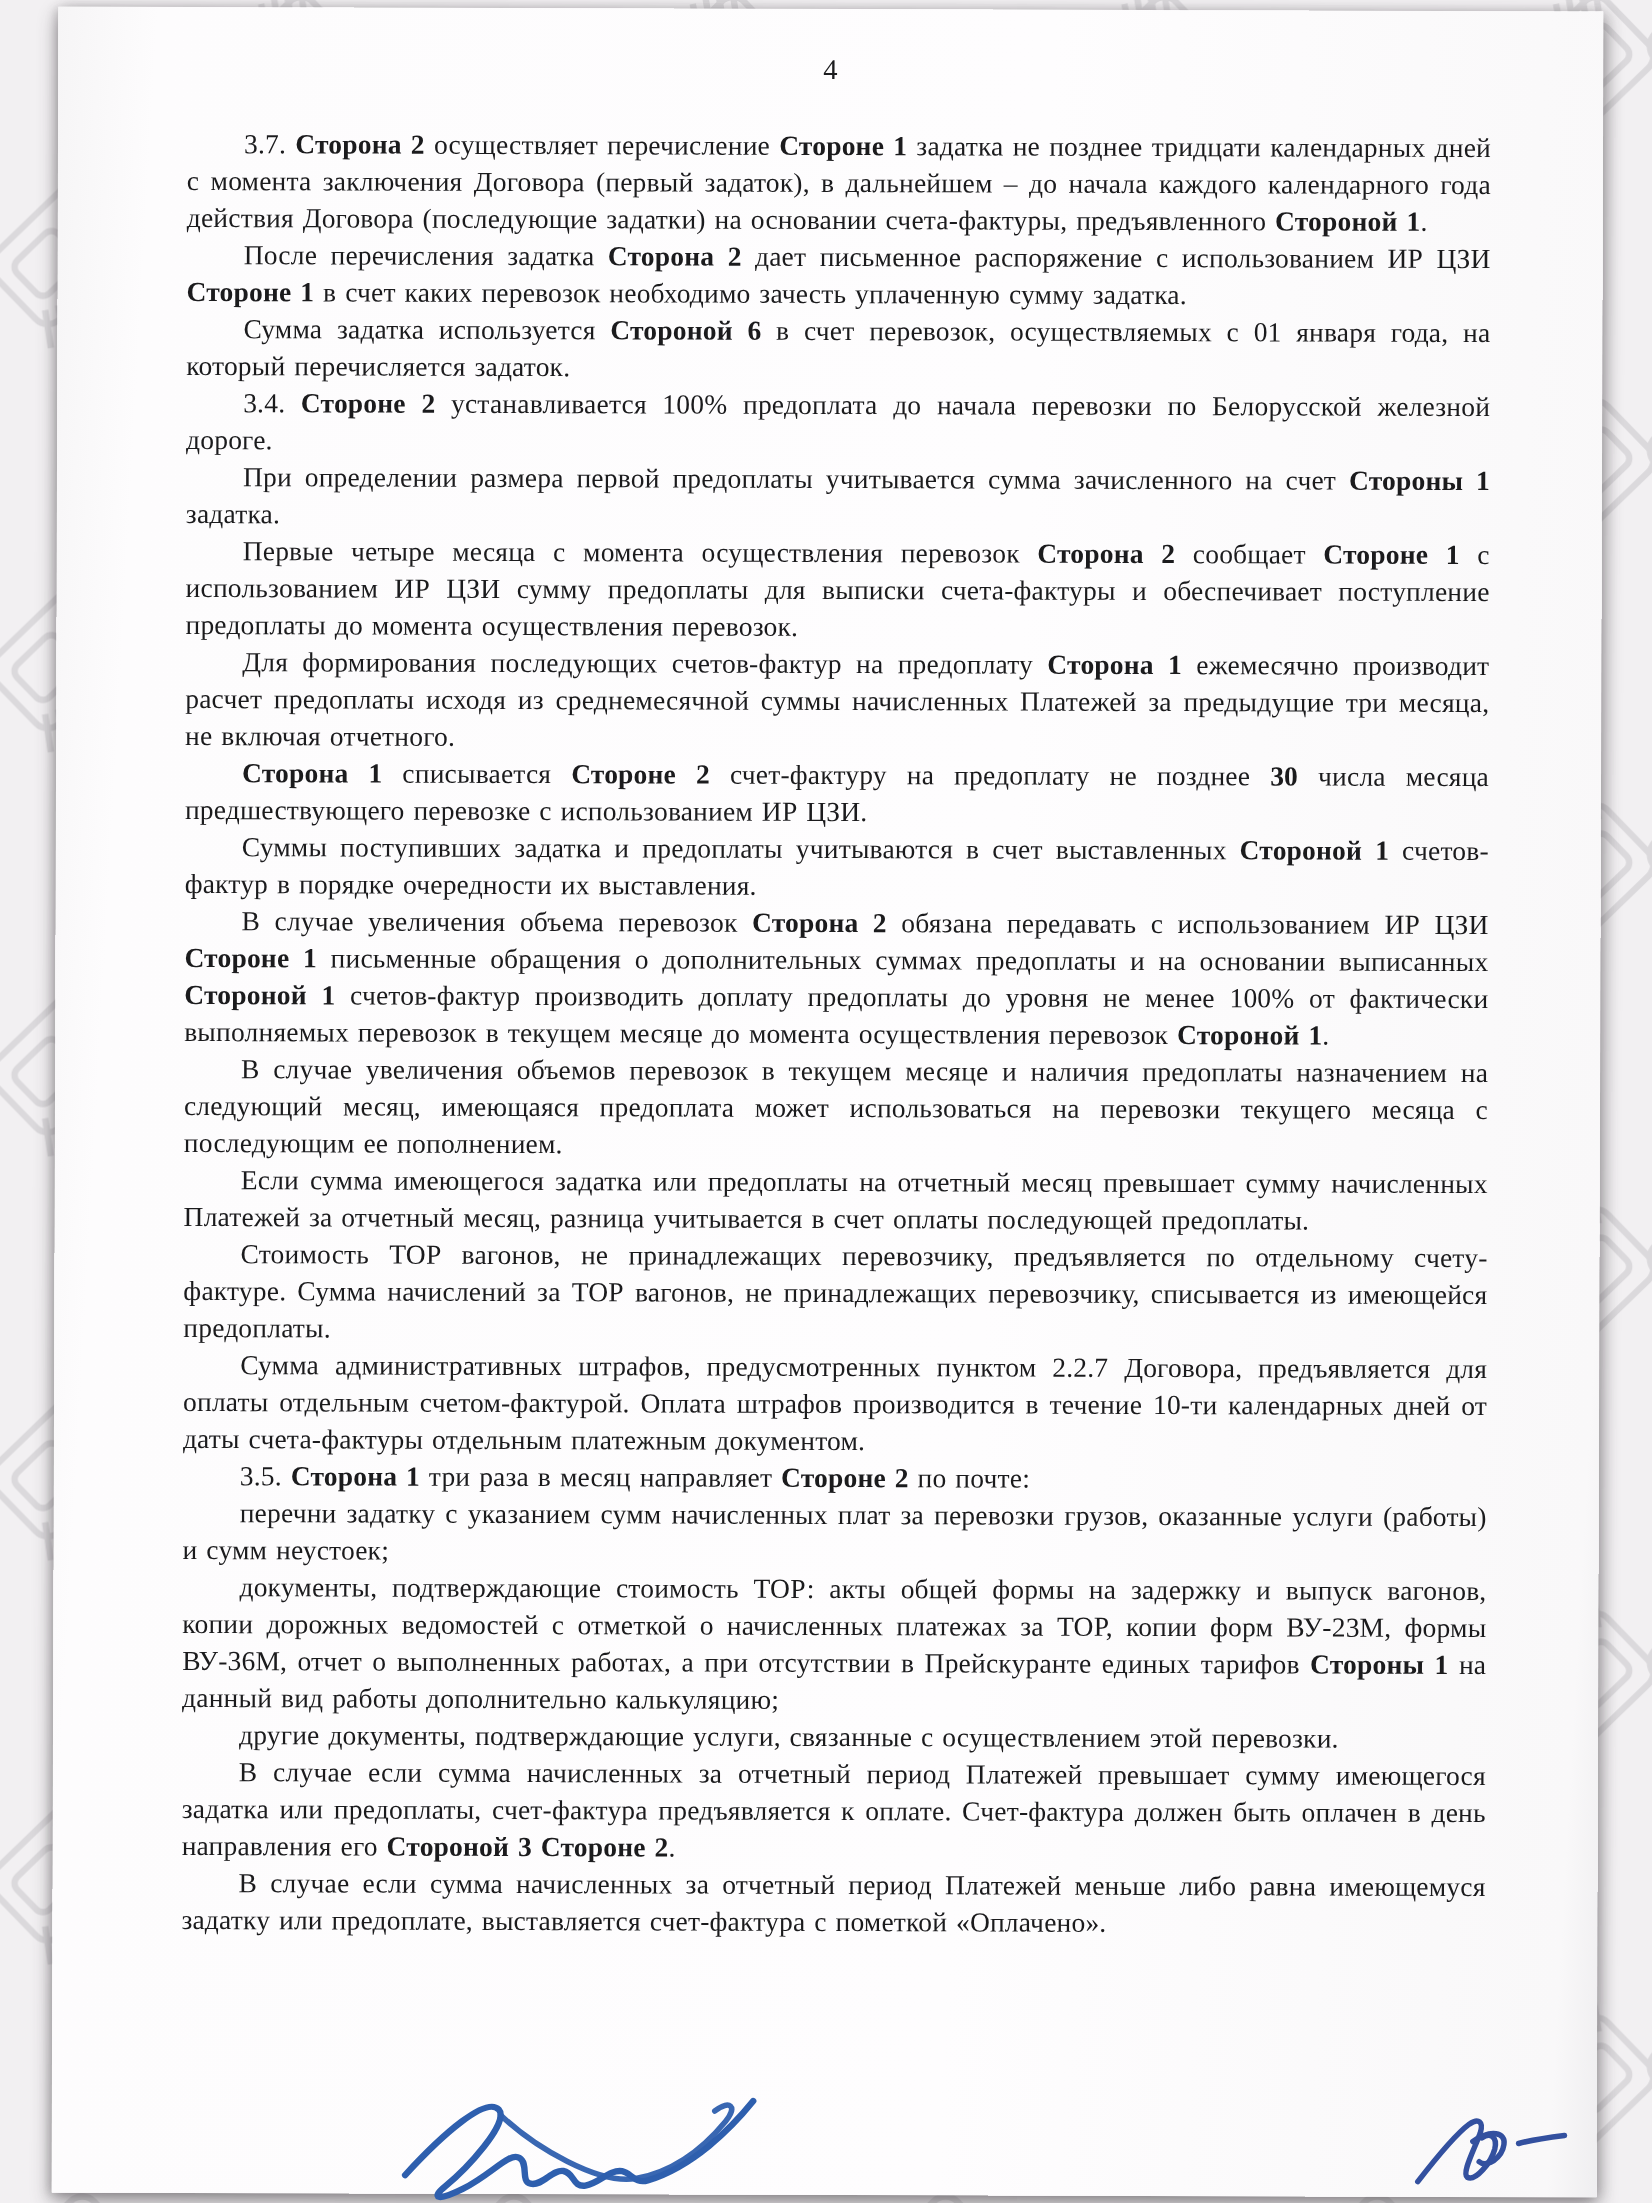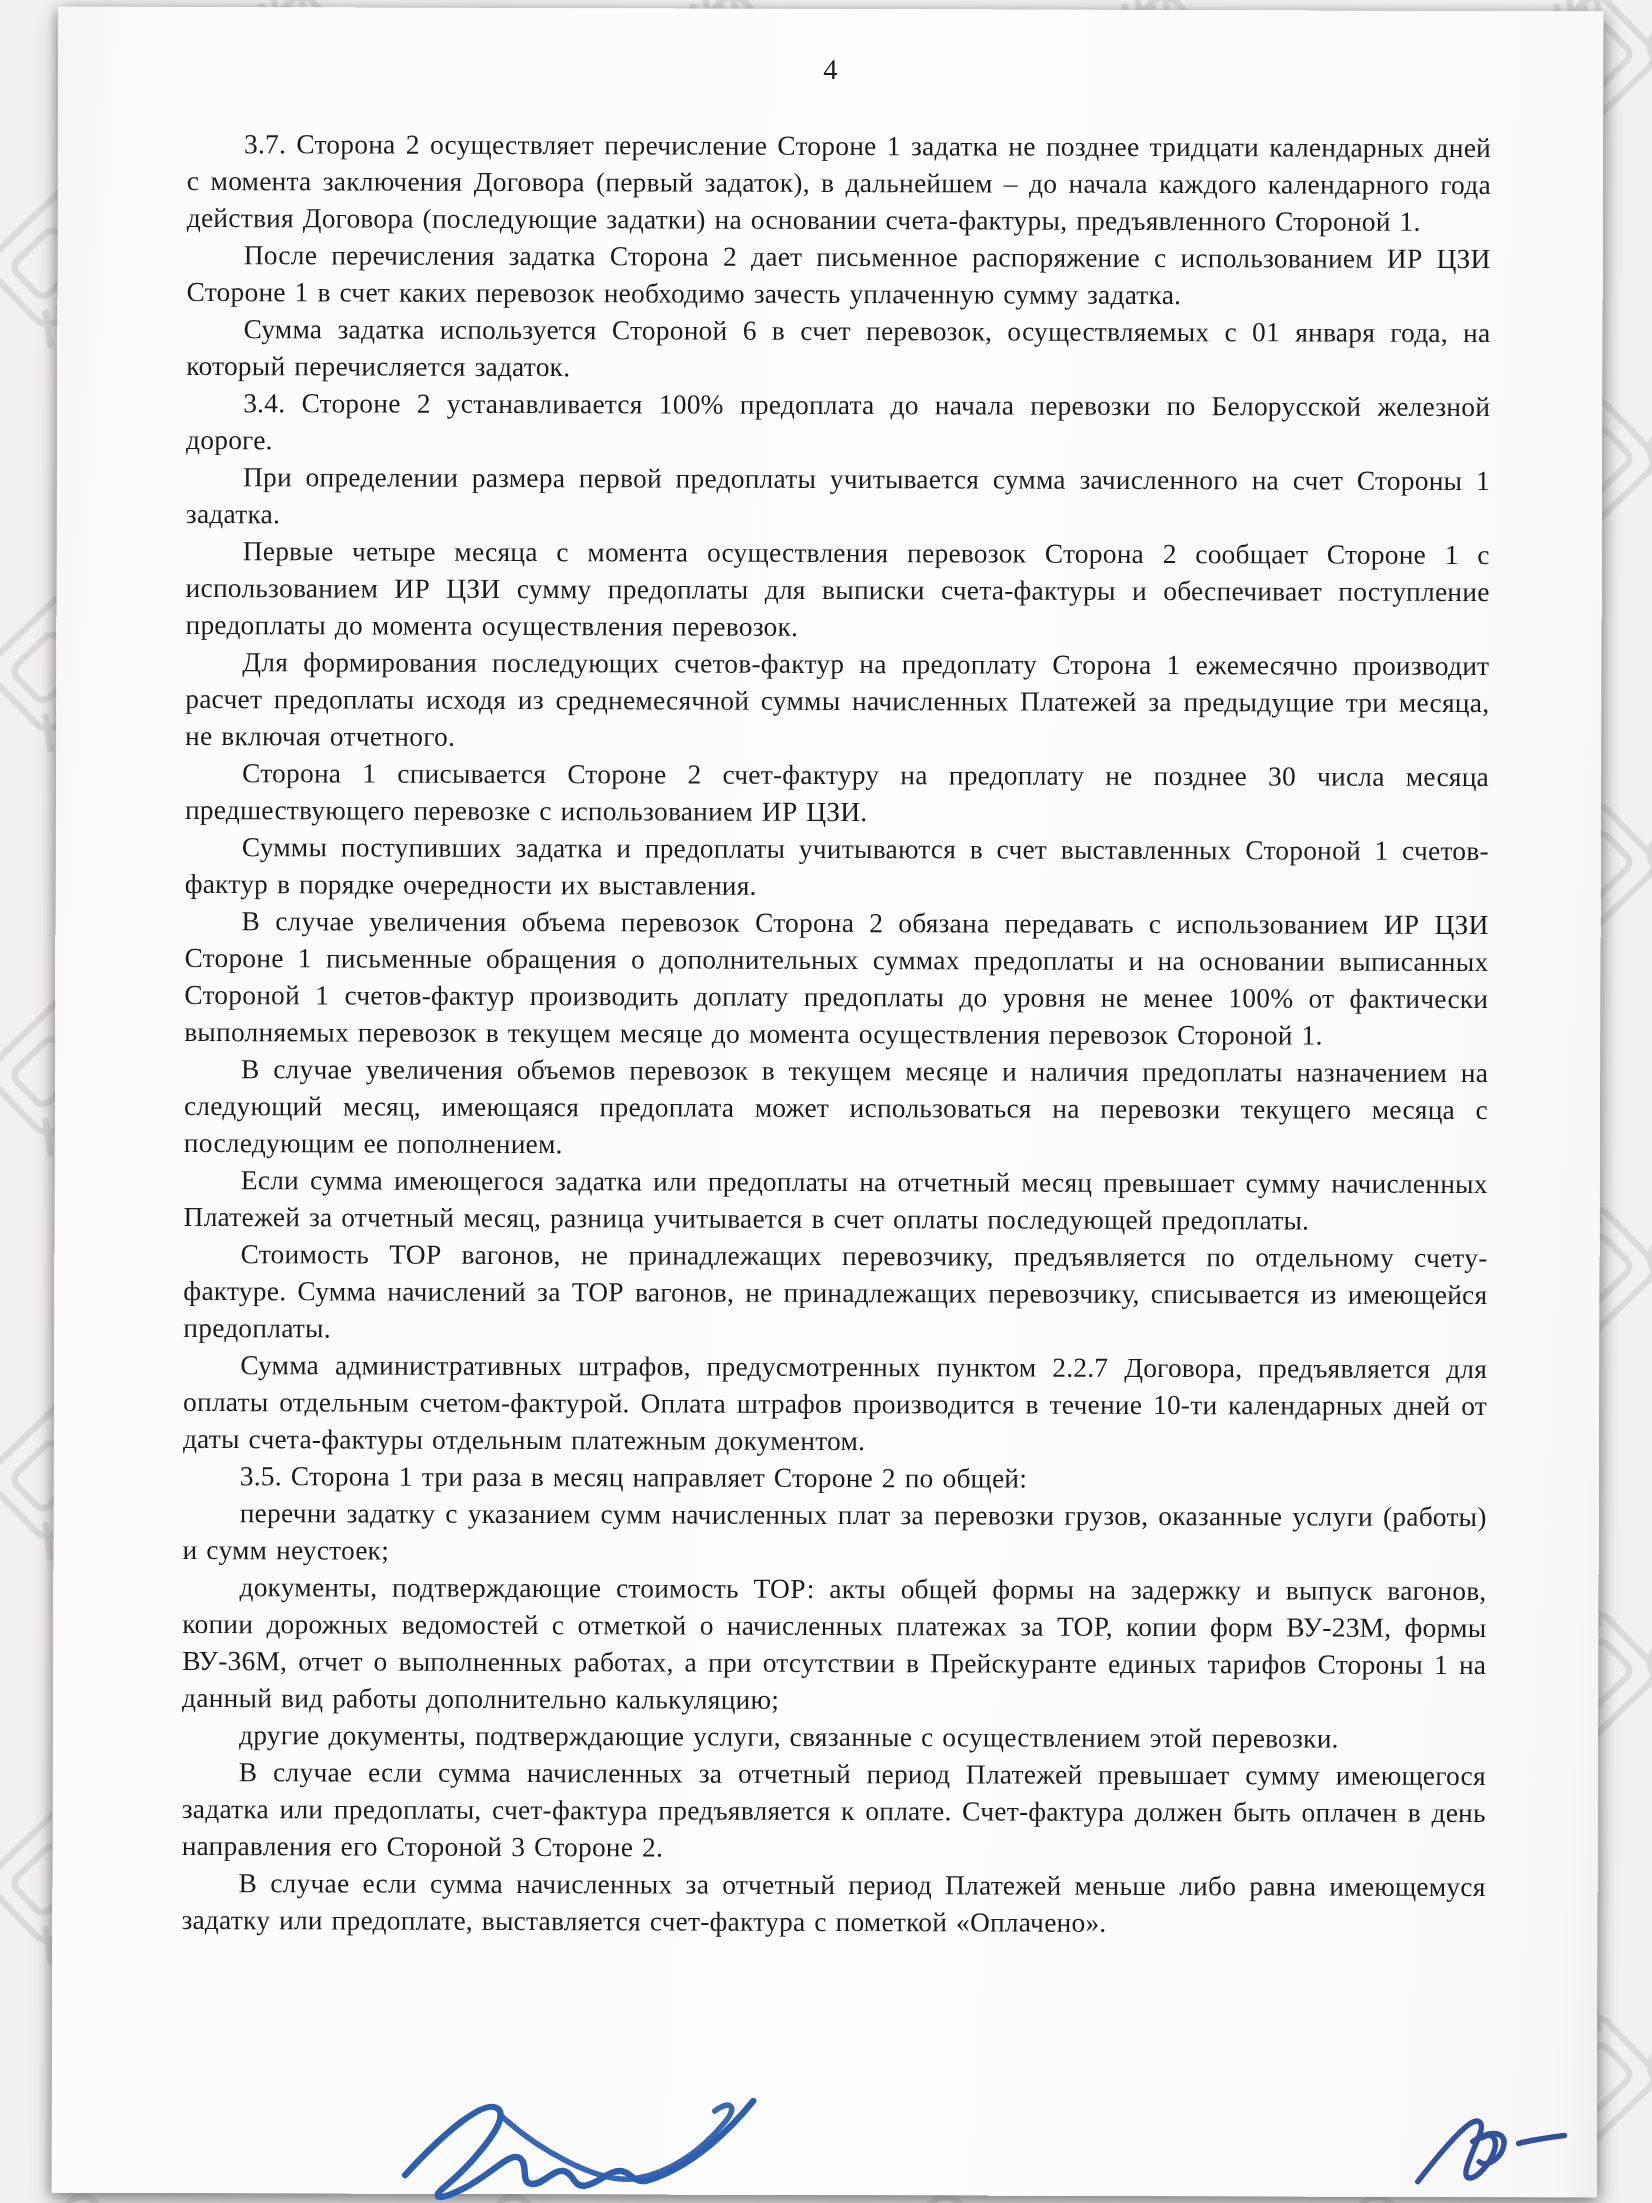--- a/index.html
+++ b/index.html
@@ -47,21 +47,21 @@
   .doc-body p {
     margin: 0;
     font-size: 27.5px;
     line-height: 37px;
     text-align: justify;
     text-align-last: left;
     text-indent: 57px;
     word-spacing: 1.8px;
     letter-spacing: 0.2px;
   }
-  .doc-body p b { font-weight: normal; white-space: nowrap; }
+  .doc-body p b { font-weight: bold; white-space: nowrap; }
 
   .signature {
     position: absolute;
     left: 338px; top: 2074px;
     width: 377px; height: 119px;
     z-index: 3;
   }
   .initials {
     position: absolute;
     left: 1357px; top: 2101px;
@@ -107,21 +107,21 @@
         <p><span>При определении размера первой предоплаты учитывается сумма зачисленного на счет </span><b>Стороны 1</b><span> задатка.</span></p>
         <p><span>Первые четыре месяца с момента осуществления перевозок </span><b>Сторона 2</b><span> сообщает </span><b>Стороне 1</b><span> с использованием ИР ЦЗИ сумму предоплаты для выписки счета-фактуры и обеспечивает поступление предоплаты до момента осуществления перевозок.</span></p>
         <p><span>Для формирования последующих счетов-фактур на предоплату </span><b>Сторона 1</b><span> ежемесячно производит расчет предоплаты исходя из среднемесячной суммы начисленных Платежей за предыдущие три месяца, не включая отчетного.</span></p>
         <p><b>Сторона 1</b><span> списывается </span><b>Стороне 2</b><span> счет-фактуру на предоплату не позднее </span><b>30</b><span> числа месяца предшествующего перевозке с использованием ИР ЦЗИ.</span></p>
         <p><span>Суммы поступивших задатка и предоплаты учитываются в счет выставленных </span><b>Стороной 1</b><span> счетов-фактур в порядке очередности их выставления.</span></p>
         <p><span>В случае увеличения объема перевозок </span><b>Сторона 2</b><span> обязана передавать с использованием ИР ЦЗИ </span><b>Стороне 1</b><span> письменные обращения о дополнительных суммах предоплаты и на основании выписанных </span><b>Стороной 1</b><span> счетов-фактур производить доплату предоплаты до уровня не менее 100% от фактически выполняемых перевозок в текущем месяце до момента осуществления перевозок </span><b>Стороной 1</b><span>.</span></p>
         <p><span>В случае увеличения объемов перевозок в текущем месяце и наличия предоплаты назначением на следующий месяц, имеющаяся предоплата может использоваться на перевозки текущего месяца с последующим ее пополнением.</span></p>
         <p><span>Если сумма имеющегося задатка или предоплаты на отчетный месяц превышает сумму начисленных Платежей за отчетный месяц, разница учитывается в счет оплаты последующей предоплаты.</span></p>
         <p><span>Стоимость ТОР вагонов, не принадлежащих перевозчику, предъявляется по отдельному счету-фактуре. Сумма начислений за ТОР вагонов, не принадлежащих перевозчику, списывается из имеющейся предоплаты.</span></p>
         <p><span>Сумма административных штрафов, предусмотренных пунктом 2.2.7 Договора, предъявляется для оплаты отдельным счетом-фактурой. Оплата штрафов производится в течение 10-ти календарных дней от даты счета-фактуры отдельным платежным документом.</span></p>
-        <p><span>3.5. </span><b>Сторона 1</b><span> три раза в месяц направляет </span><b>Стороне 2</b><span> по общей:</span></p>
+        <p><span>3.5. </span><b>Сторона 1</b><span> три раза в месяц направляет </span><b>Стороне 2</b><span> по почте:</span></p>
         <p><span>перечни задатку с указанием сумм начисленных плат за перевозки грузов, оказанные услуги (работы) и сумм неустоек;</span></p>
         <p><span>документы, подтверждающие стоимость ТОР: акты общей формы на задержку и выпуск вагонов, копии дорожных ведомостей с отметкой о начисленных платежах за ТОР, копии форм ВУ-23М, формы ВУ-36М, отчет о выполненных работах, а при отсутствии в Прейскуранте единых тарифов </span><b>Стороны 1</b><span> на данный вид работы дополнительно калькуляцию;</span></p>
         <p><span>другие документы, подтверждающие услуги, связанные с осуществлением этой перевозки.</span></p>
         <p><span>В случае если сумма начисленных за отчетный период Платежей превышает сумму имеющегося задатка или предоплаты, счет-фактура предъявляется к оплате. Счет-фактура должен быть оплачен в день направления его </span><b>Стороной 3 Стороне 2</b><span>.</span></p>
         <p><span>В случае если сумма начисленных за отчетный период Платежей меньше либо равна имеющемуся задатку или предоплате, выставляется счет-фактура с пометкой «Оплачено».</span></p>
       </div>
 
     <svg class="signature ink" viewBox="0 0 410 130" aria-hidden="true">
       <path d="M16 102 C 58 56 104 16 118 30 C 131 44 82 96 60 114 C 44 127 51 131 79 117
                C 112 100 130 76 141 83 C 151 89 142 109 153 111 C 166 114 177 95 189 97

